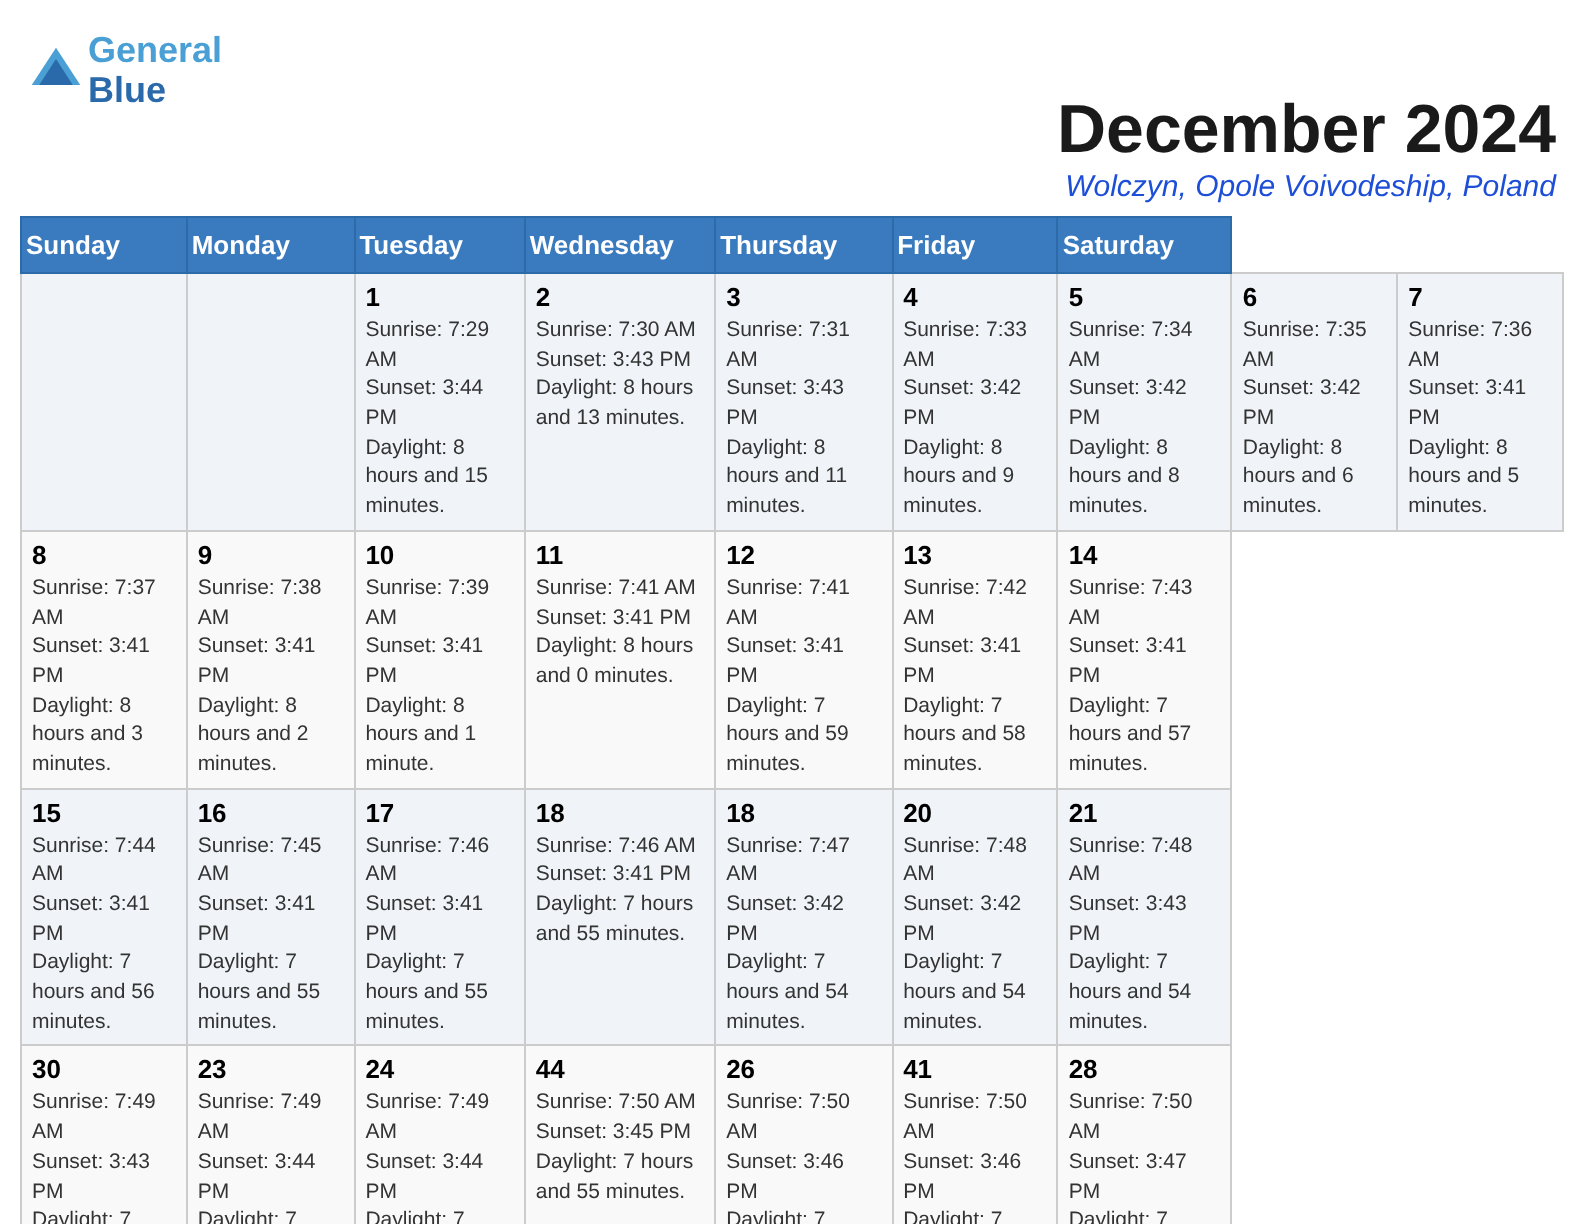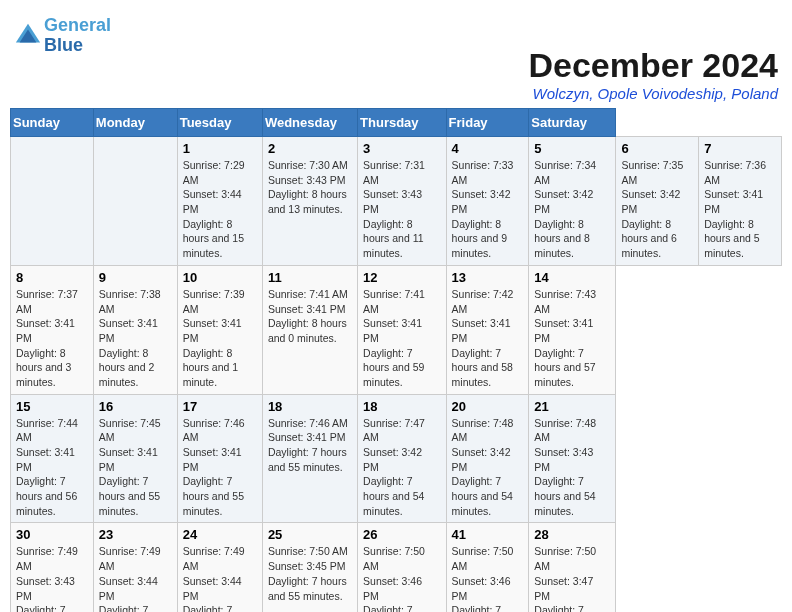--- a/index.html
+++ b/index.html
@@ -228,21 +228,21 @@
         </td>
         <td>
           <span class="day-num">23</span>
           <div class="day-info">Sunrise: 7:49 AM<br>Sunset: 3:44 PM<br>Daylight: 7 hours and 54 minutes.</div>
         </td>
         <td>
           <span class="day-num">24</span>
           <div class="day-info">Sunrise: 7:49 AM<br>Sunset: 3:44 PM<br>Daylight: 7 hours and 54 minutes.</div>
         </td>
         <td>
-          <span class="day-num">25</span>
+          <span class="day-num">44</span>
           <div class="day-info">Sunrise: 7:50 AM<br>Sunset: 3:45 PM<br>Daylight: 7 hours and 55 minutes.</div>
         </td>
         <td>
           <span class="day-num">26</span>
           <div class="day-info">Sunrise: 7:50 AM<br>Sunset: 3:46 PM<br>Daylight: 7 hours and 55 minutes.</div>
         </td>
         <td>
           <span class="day-num">41</span>
           <div class="day-info">Sunrise: 7:50 AM<br>Sunset: 3:46 PM<br>Daylight: 7 hours and 56 minutes.</div>
         </td>

